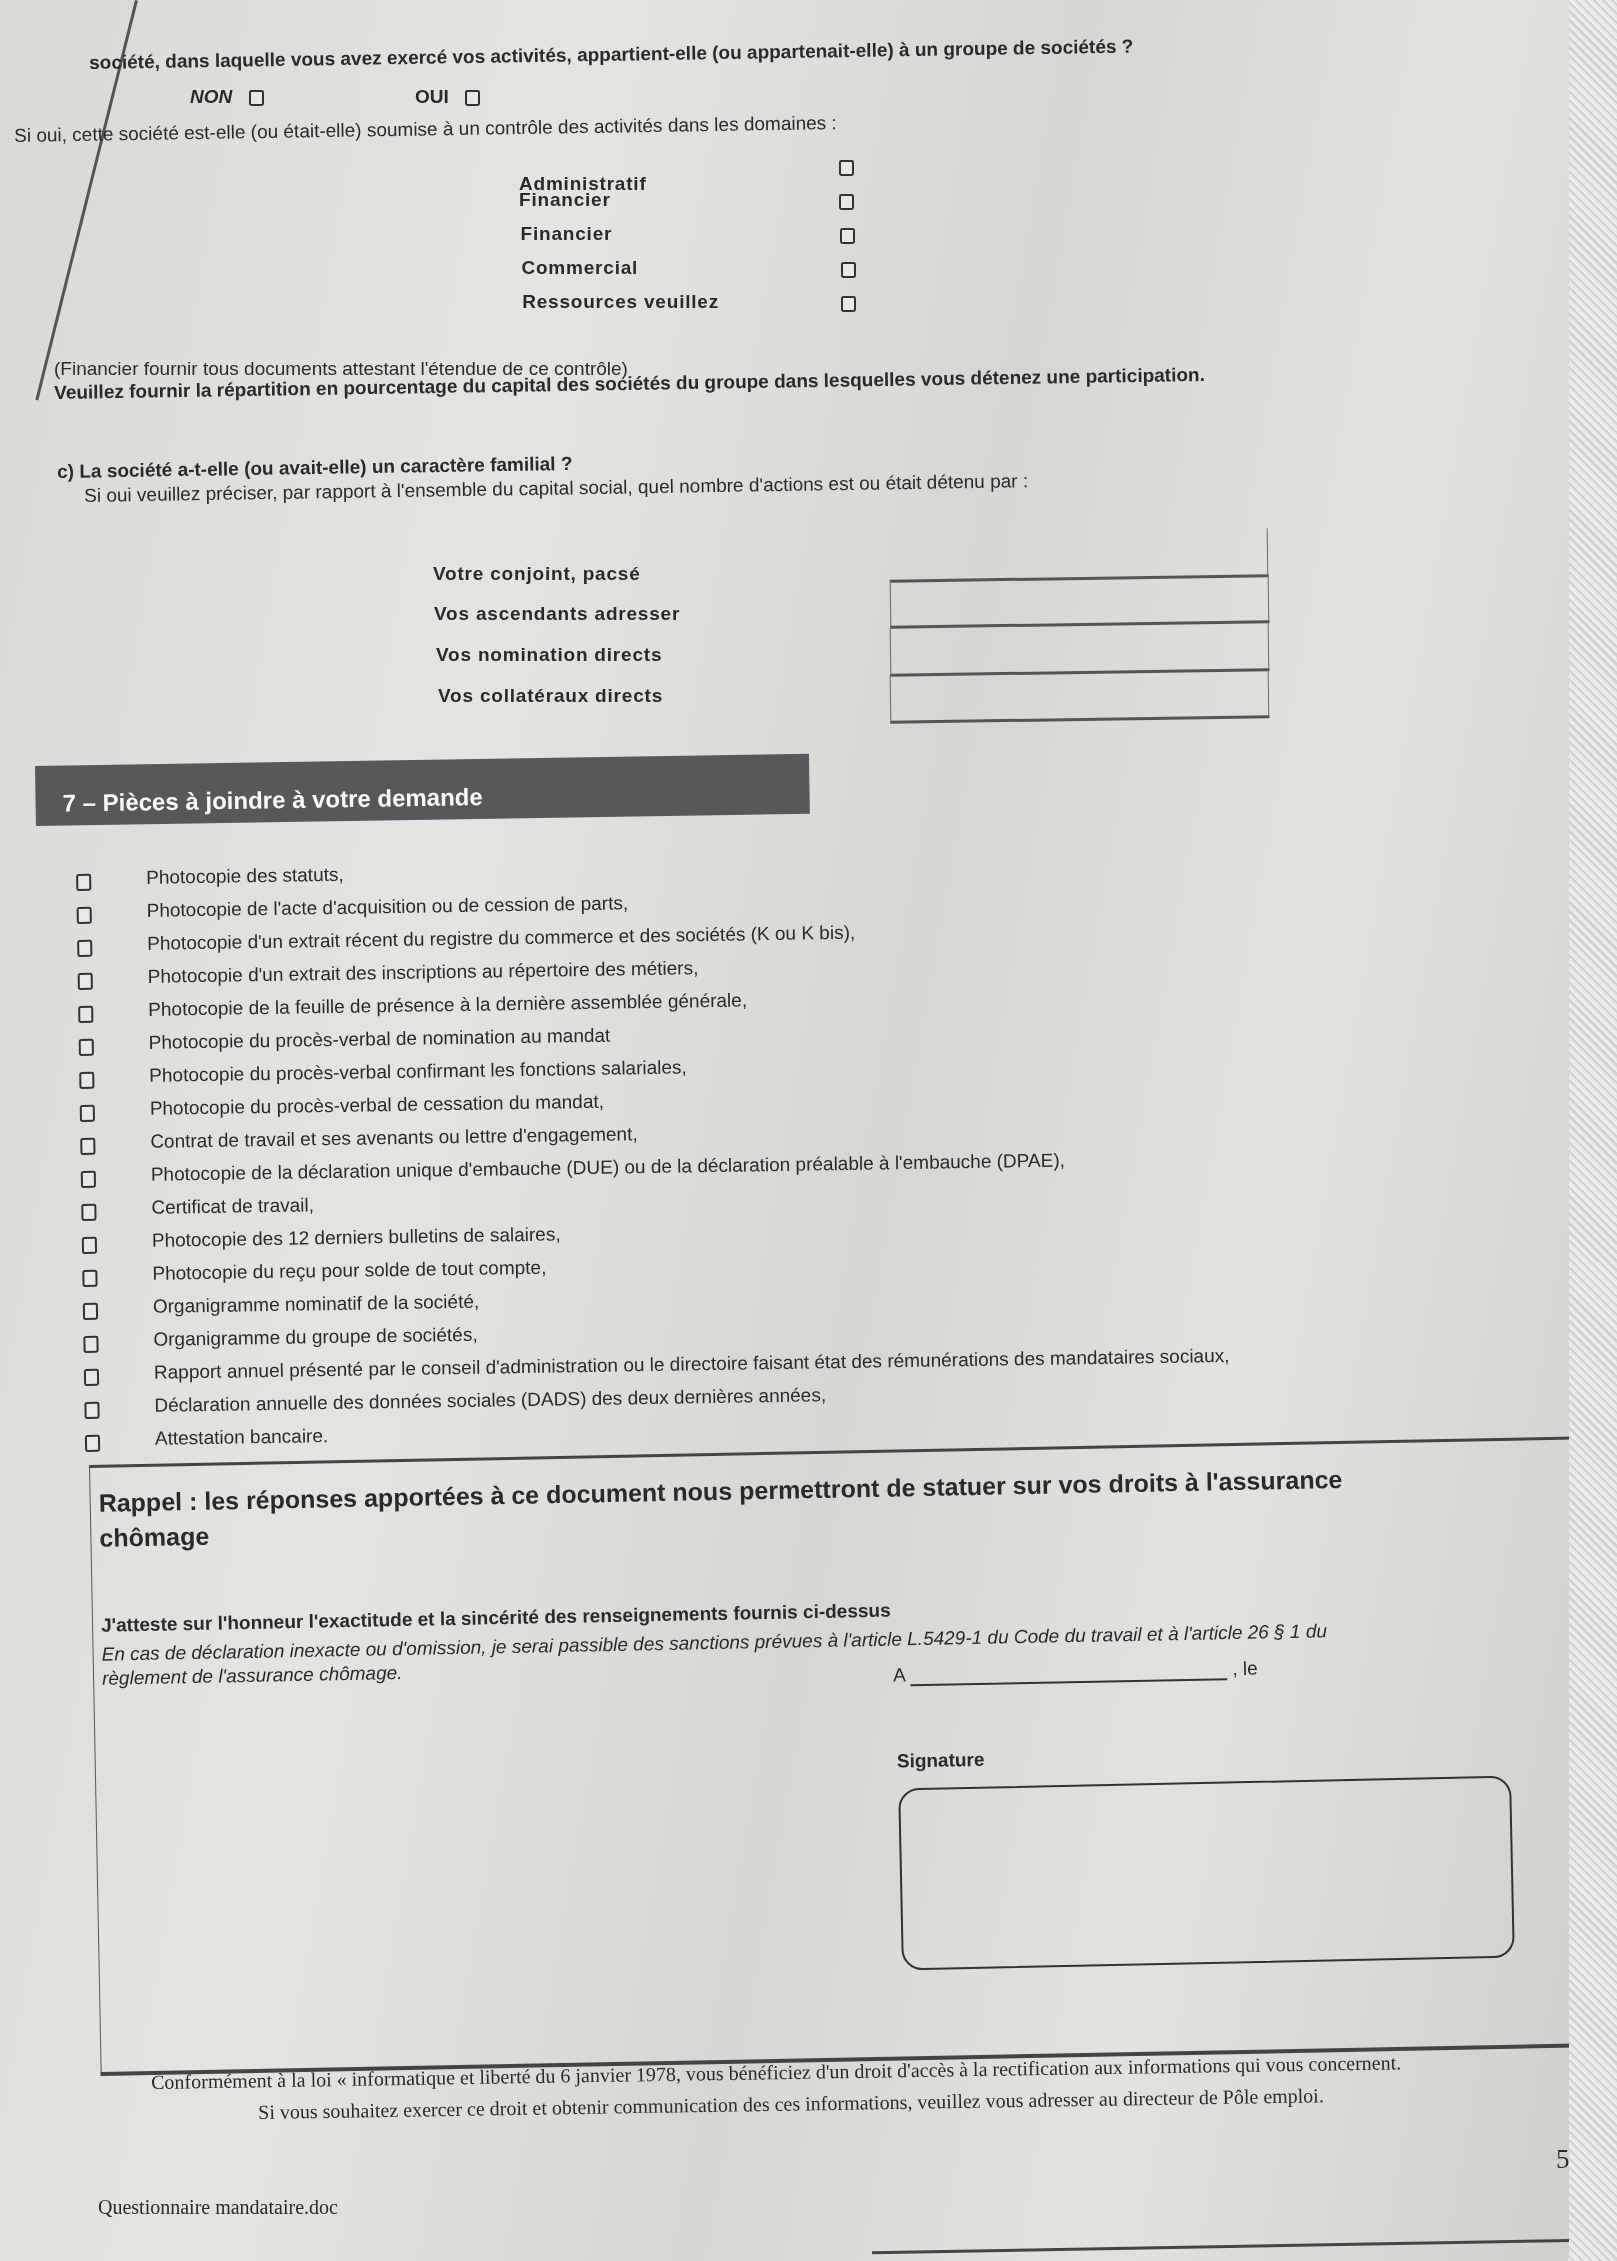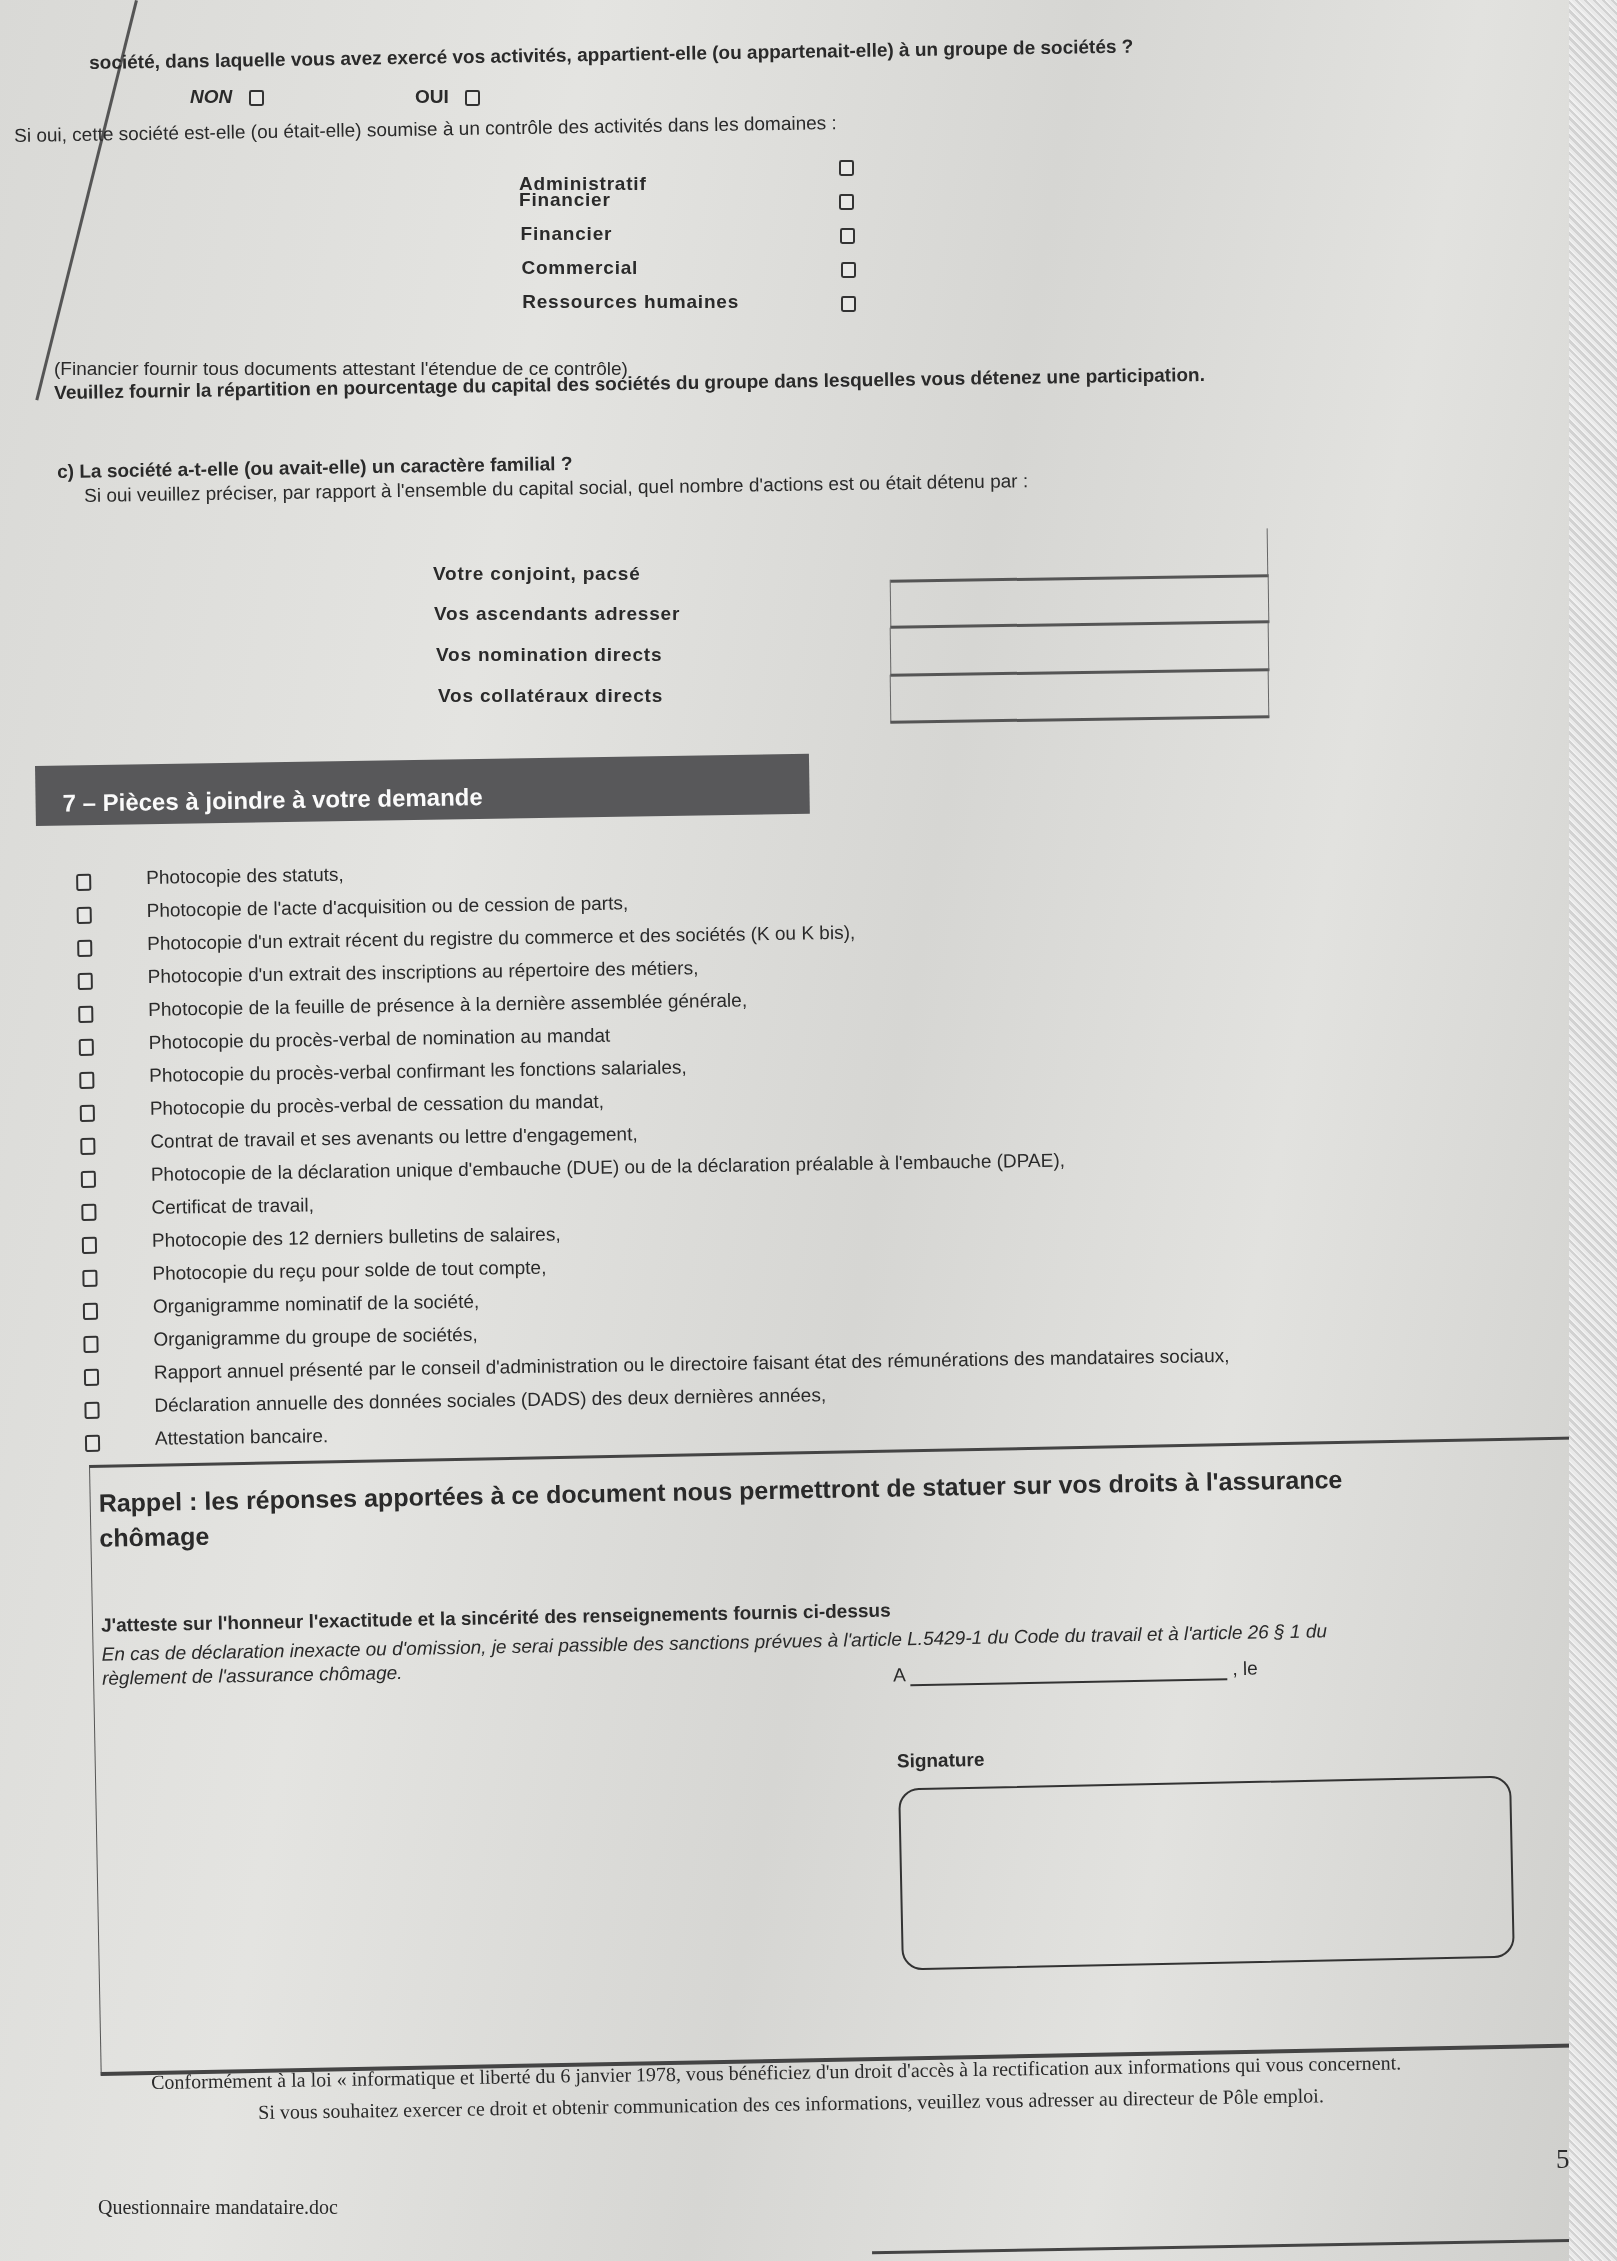--- a/index.html
+++ b/index.html
@@ -85,21 +85,21 @@
     </div>
     <div style="position:relative; height:34px;">
       <span class="t24 bold" style="position:absolute; left:1.6px; top:0; letter-spacing:0.8px;">Financier</span>
       <span class="cb" style="position:absolute; left:321px; top:4.8px;"></span>
     </div>
     <div style="position:relative; height:34px;">
       <span class="t24 bold" style="position:absolute; left:2.4px; top:0; letter-spacing:0.8px;">Commercial</span>
       <span class="cb" style="position:absolute; left:322px; top:4.8px;"></span>
     </div>
     <div style="position:relative; height:34px;">
-      <span class="t24 bold" style="position:absolute; left:3.2px; top:0; letter-spacing:0.8px;">Ressources humaines</span>
+      <span class="t24 bold" style="position:absolute; left:3.2px; top:0; letter-spacing:0.8px;">Ressources veuillez</span>
       <span class="cb" style="position:absolute; left:322px; top:4.8px;"></span>
     </div>
   </div>
 
   <div class="abs t24" style="left:54px; top:358px;">(Financier fournir tous documents attestant l'étendue de ce contrôle)</div>
   <div class="abs t24 bold skew" style="left:54px; top:382px;">Veuillez fournir la répartition en pourcentage du capital des sociétés du groupe dans lesquelles vous détenez une participation.</div>
 
   <div class="abs t24 bold skew" style="left:57px; top:461px;">c) La société a-t-elle (ou avait-elle) un caractère familial ?</div>
   <div class="abs t24 skew" style="left:84px; top:485px;">Si oui veuillez préciser, par rapport à l'ensemble du capital social, quel nombre d'actions est ou était détenu par :</div>
 

